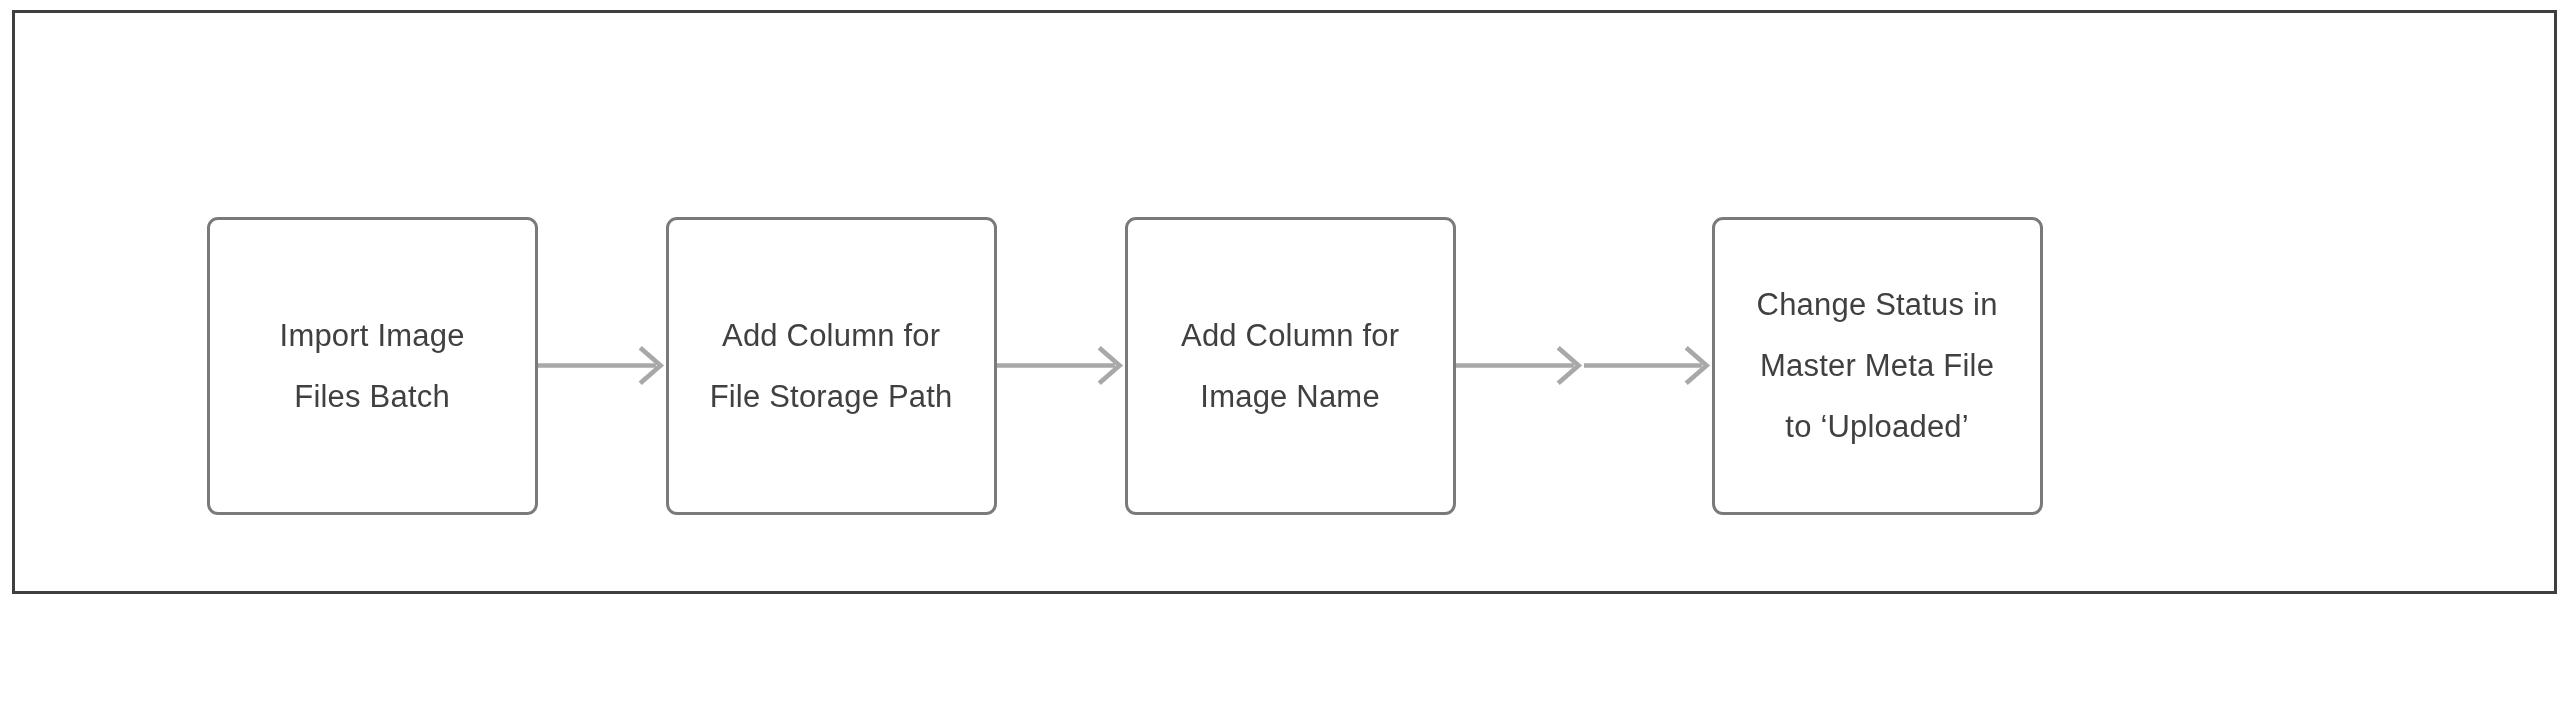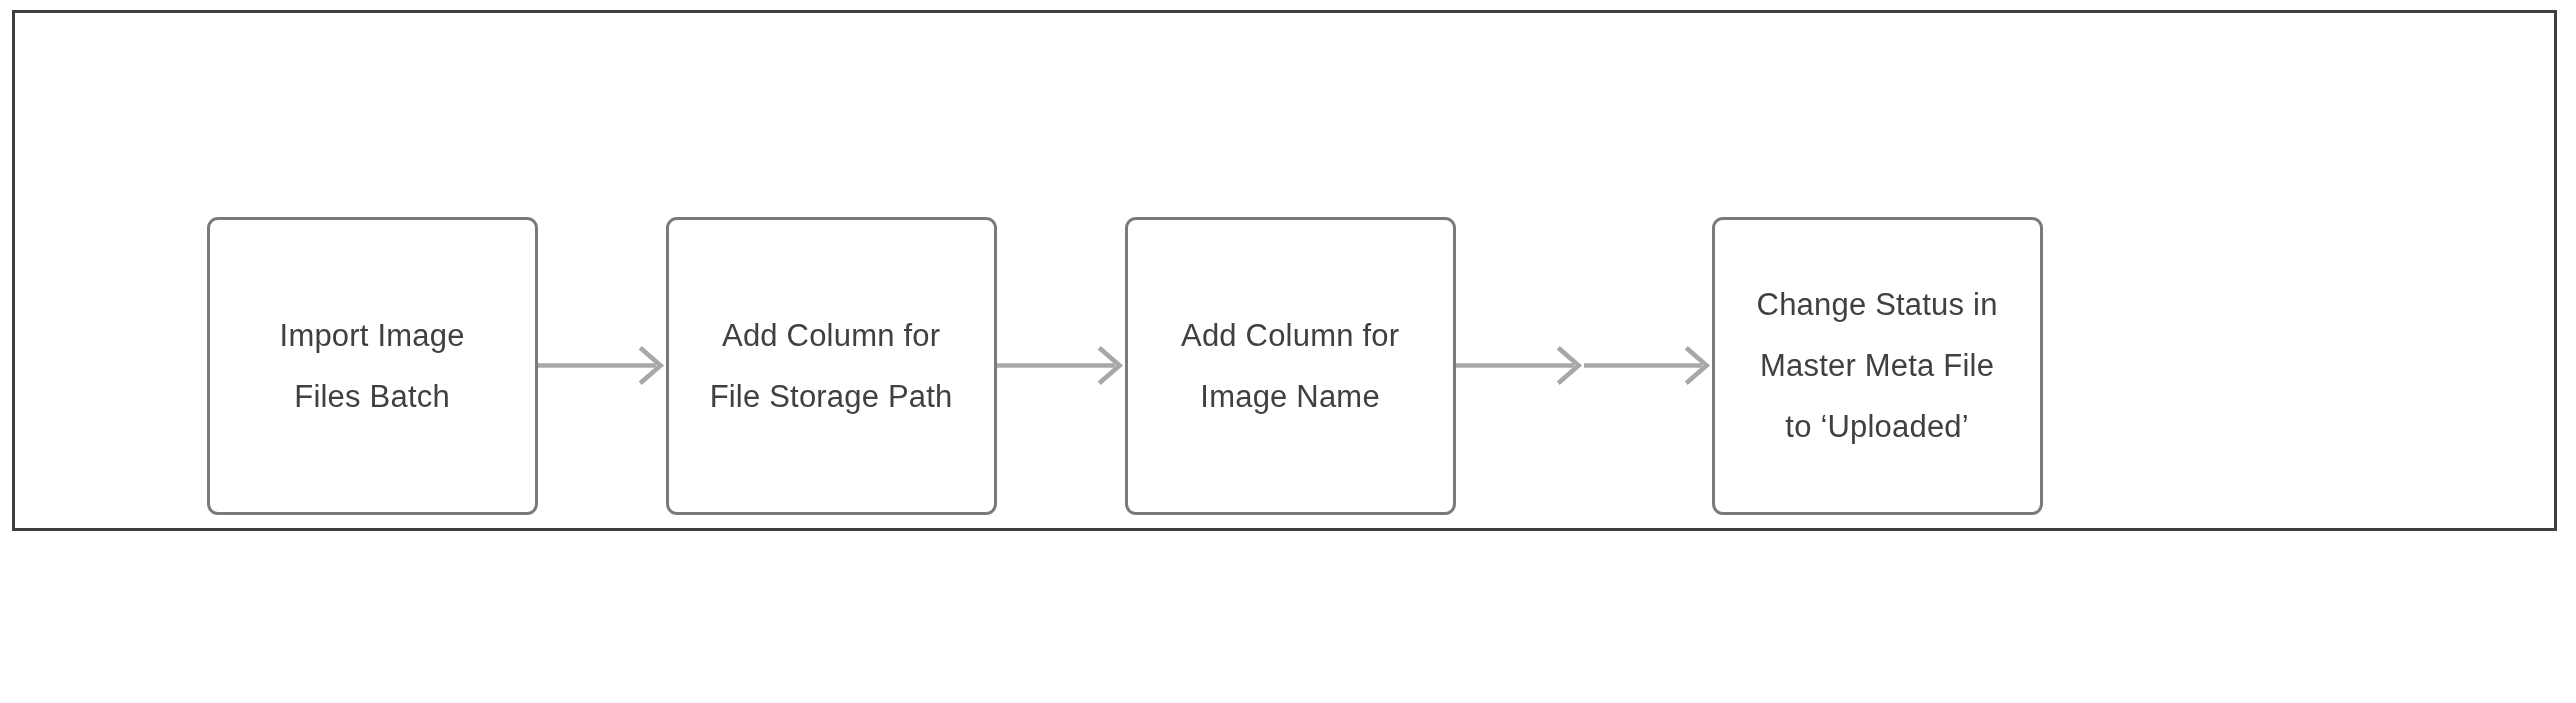--- a/index.html
+++ b/index.html
@@ -20,21 +20,21 @@
     height: 704px;
     background: #ffffff;
   }
 
   
   #diagram-frame {
     position: absolute;
     left: 11.6px;
     top: 10px;
     width: 2545px;
-    height: 521px;
+    height: 584px;
     box-sizing: border-box;
     border: 3.9px solid #3f3f3f;
     background: #ffffff;
   }
 
   
   #flow-row {
     position: absolute;
     left: 192px;
     top: 192px;

